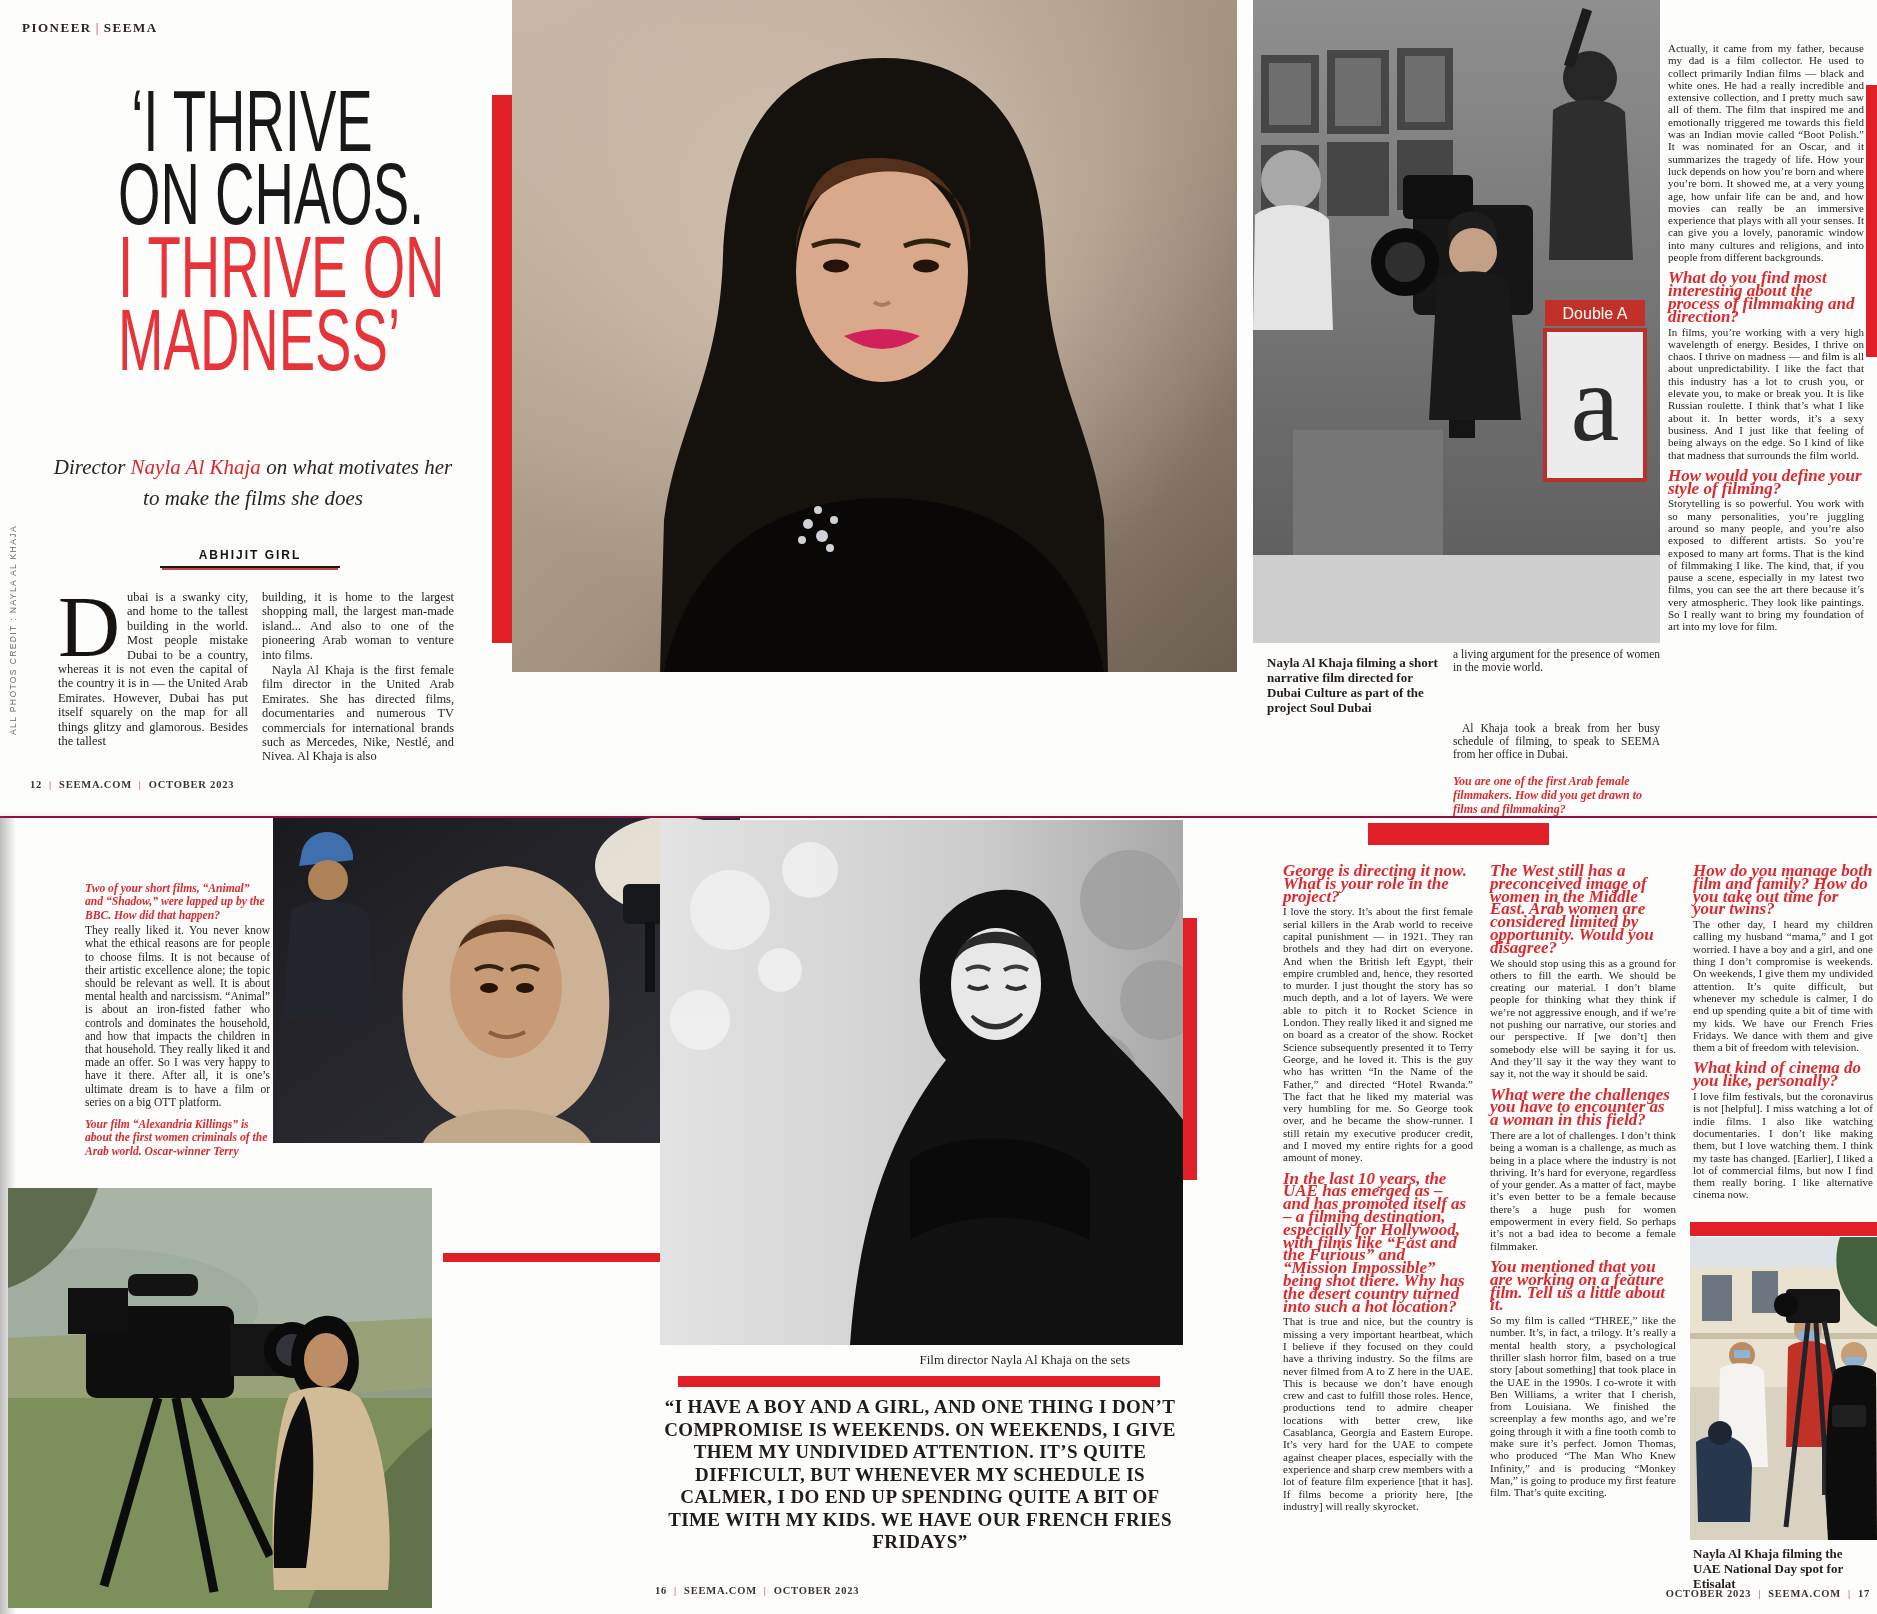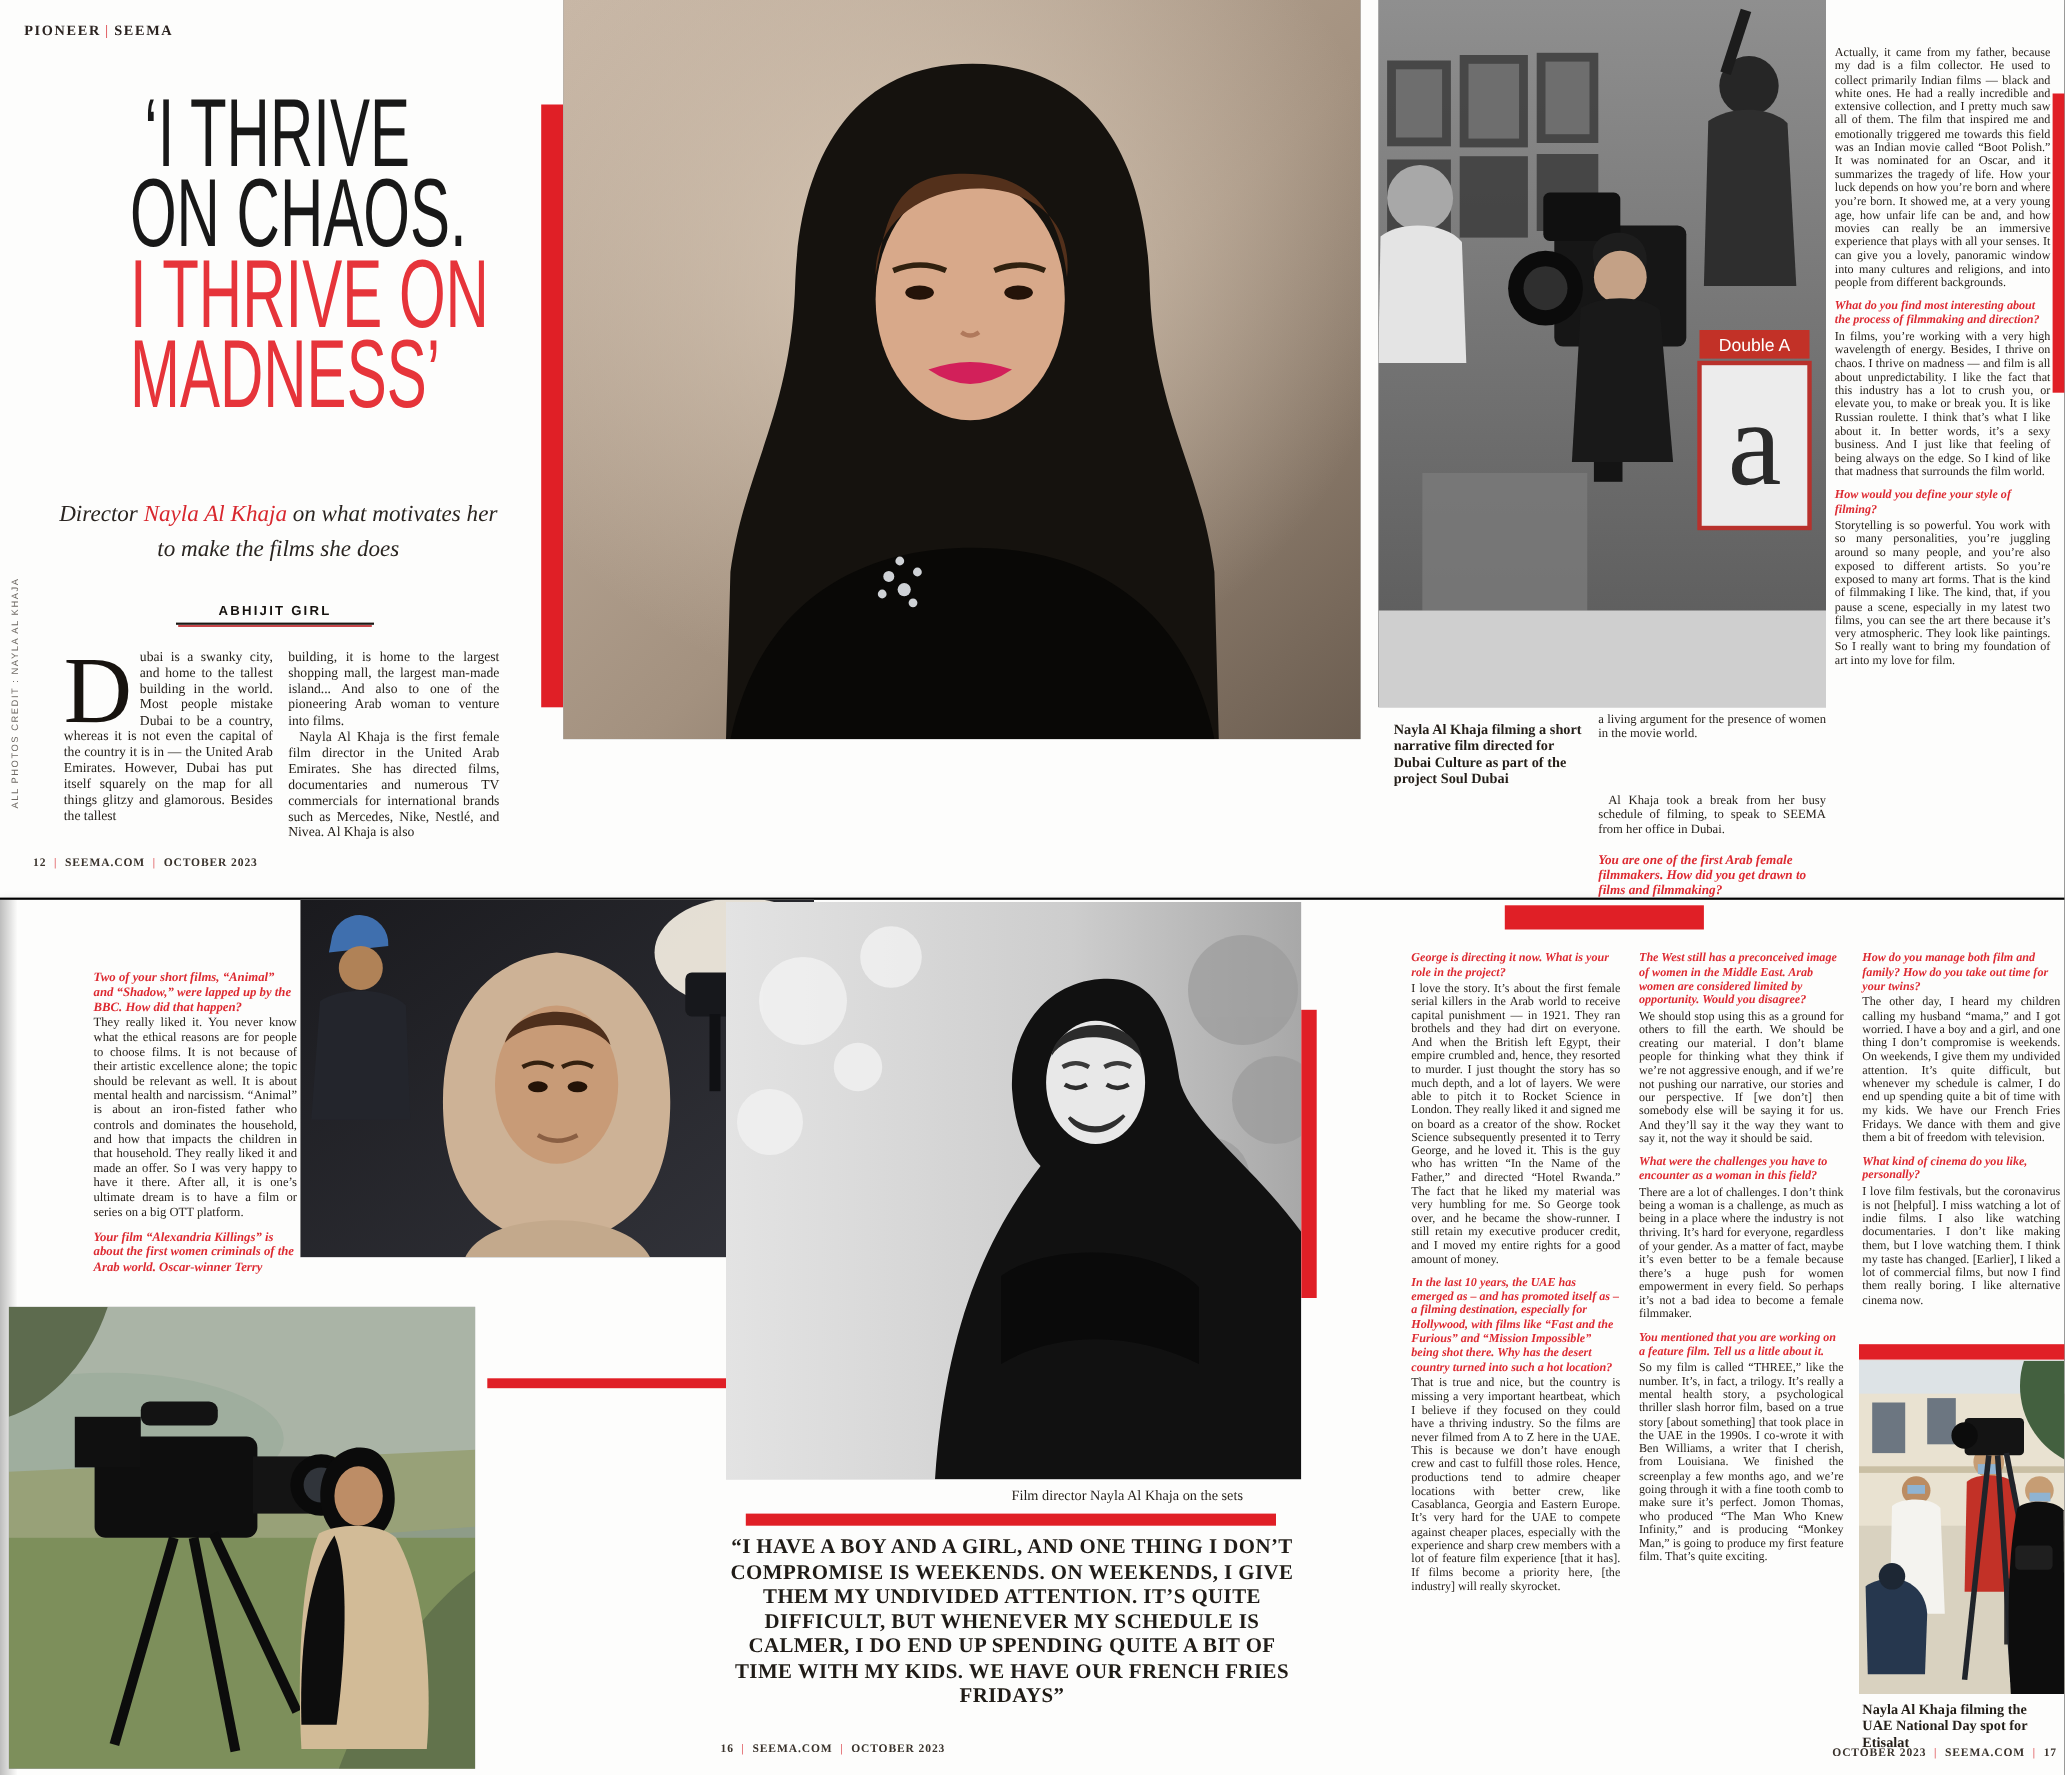--- a/index.html
+++ b/index.html
@@ -1,16 +1,16 @@
 <!DOCTYPE html>
 <html><head>
 <meta charset="utf-8">
 <style>
   html,body{margin:0;padding:0;background:#d8d7d3;}
-  #canvas{position:relative;width:1877px;height:1614px;background:#000000;overflow:hidden;
+  #canvas{position:relative;width:1877px;height:1614px;background:#be185d;overflow:hidden;
           font-family:"Liberation Serif",serif;}
   .abs{position:absolute;}
   .spread{position:absolute;background:#fdfdfc;box-shadow:0 4px 10px rgba(0,0,0,.3);}
   .photo{position:absolute;overflow:hidden;background:#999;}
   .photo svg{display:block;width:100%;height:100%;}
 
   
   .kicker{font-family:"Liberation Serif",serif;font-weight:bold;font-size:13px;letter-spacing:1.5px;color:#2b2320;}
   .kicker .pipe{color:#d6242b;font-weight:normal;padding:0 4px;}
   .headline div{font-family:"Liberation Sans",sans-serif;font-weight:400;font-size:88px;line-height:73px;
@@ -21,21 +21,21 @@
   .byline{font-family:"Liberation Sans",sans-serif;font-weight:bold;font-size:12px;letter-spacing:2px;
           color:#17130f;text-align:center;padding-bottom:4px;border-bottom:2px solid #1c1814;
           box-shadow:0 4px 0 -2px #c8464a;}
   .vcredit{writing-mode:vertical-rl;transform:rotate(180deg);font-family:"Liberation Sans",sans-serif;
            font-size:8.5px;letter-spacing:1.4px;color:#6e6963;}
   .lead-p{font-size:12.4px;line-height:14.4px;color:#26211b;text-align:justify;}
   .lead-p.cont{text-indent:10px;margin-top:1px;}
   .dropcap{float:left;font-size:86px;line-height:66px;padding:4px 7px 0 0;color:#17130f;}
   .body-p{font-size:11px;line-height:12.3px;color:#28221c;text-align:justify;margin:0 0 2px 0;}
   .body-p.cont{text-indent:9px;}
-  .q-p{font-size:11px;line-height:12.8px;color:#dd2a31;font-weight:bold;font-style:italic;
+  .q-p{font-size:17px;line-height:12.8px;color:#dd2a31;font-weight:bold;font-style:italic;
        text-align:left;margin:9px 0 2px 0;}
   .q-p.first{margin-top:0;}
   .caption{font-weight:bold;font-size:13px;line-height:15px;color:#241e18;}
   .footer{font-weight:bold;font-size:10.5px;letter-spacing:.8px;color:#3a332c;white-space:nowrap;}
   .footer .pipe{color:#d6242b;font-weight:normal;padding:0 7px;}
   .pullquote{font-weight:bold;color:#201c17;letter-spacing:.4px;}
   .pq-left{font-size:18px;line-height:22.4px;text-align:left;}
   .pq-center{font-size:19px;line-height:22.5px;text-align:center;}
   .redbar{position:absolute;background:#e01f26;}
   .edge-shade{position:absolute;top:0;bottom:0;width:16px;

